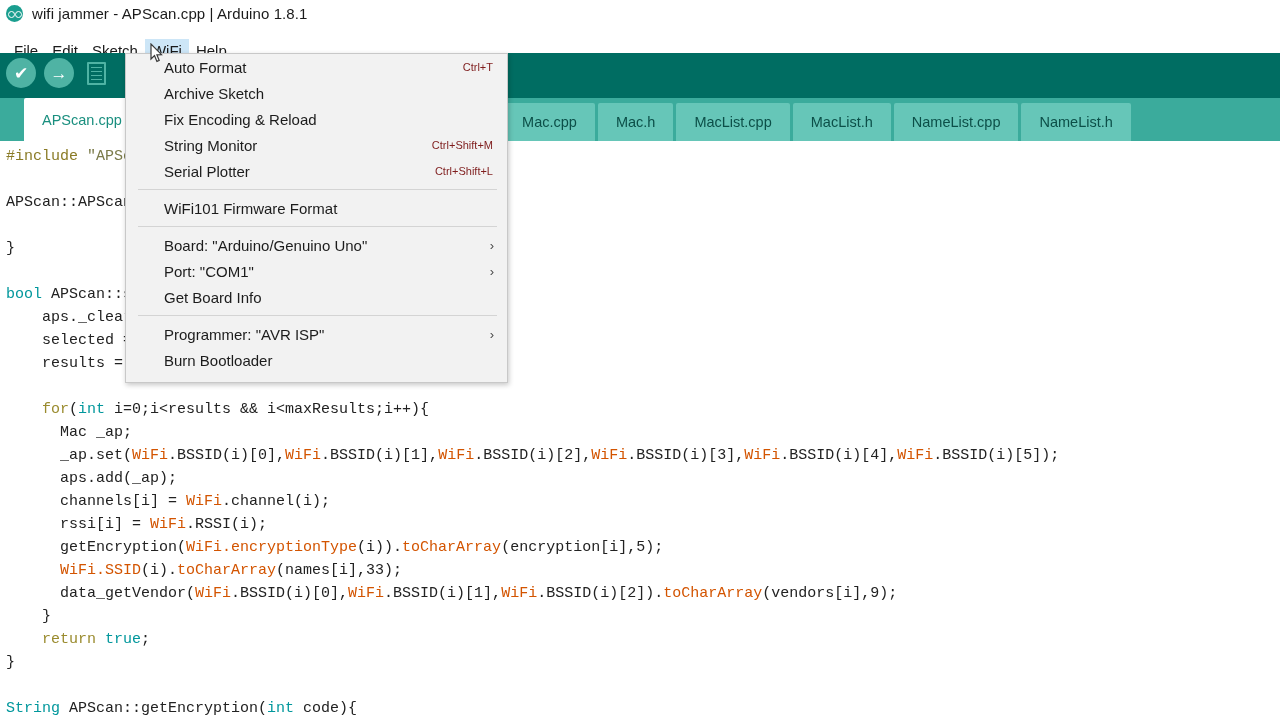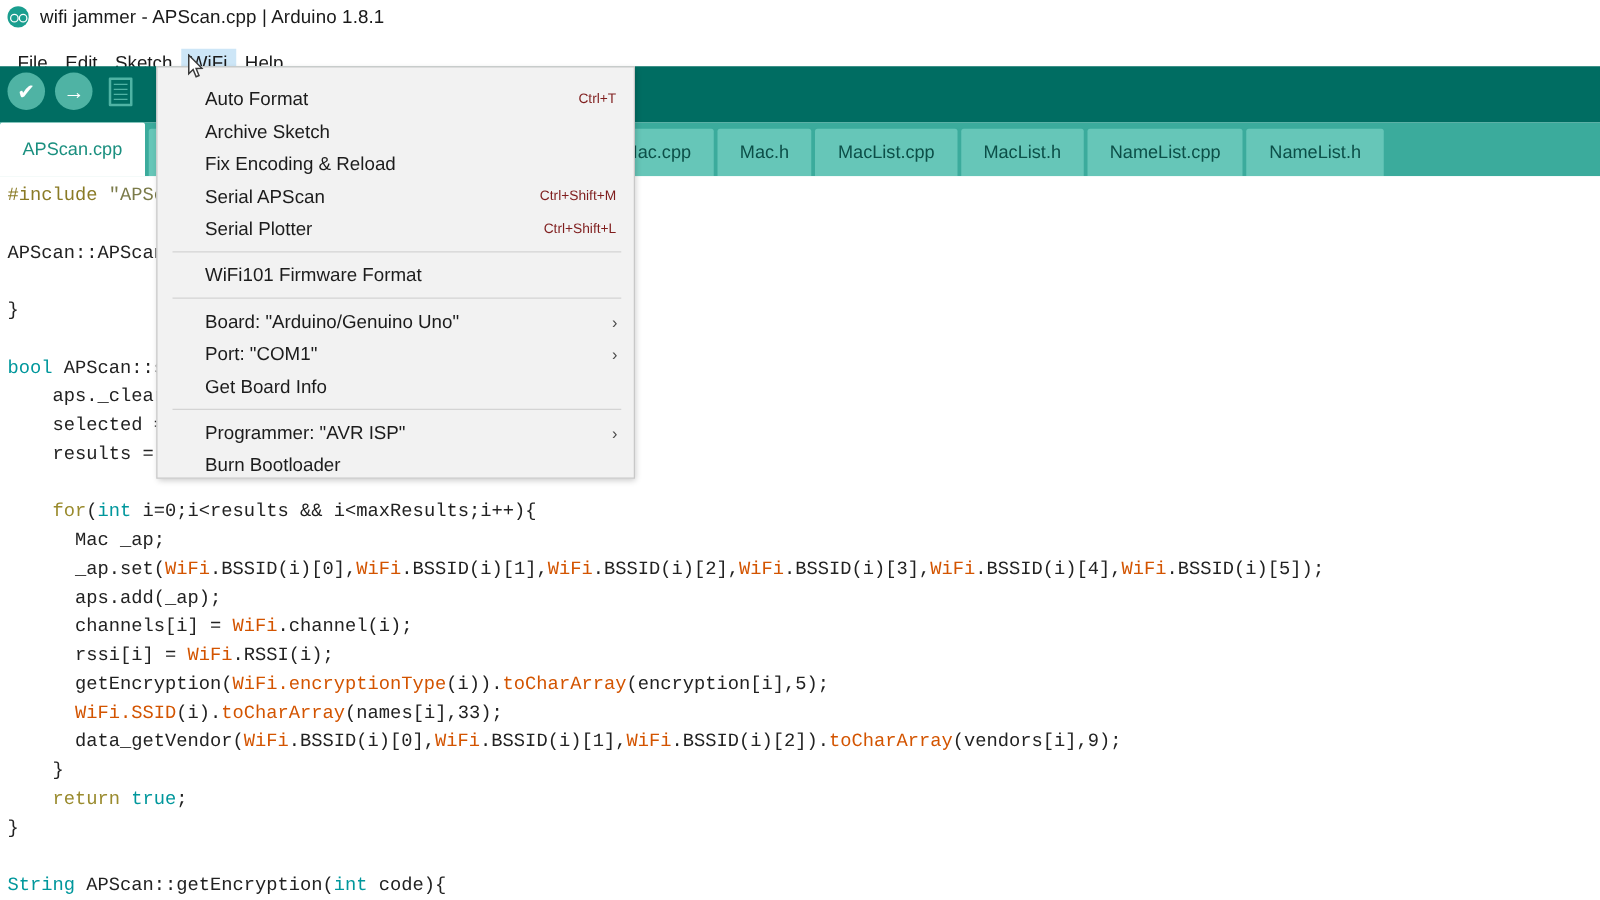--- a/index.html
+++ b/index.html
@@ -97,20 +97,21 @@
     display: flex; align-items: center; justify-content: center;
     padding: 0 18px;
     white-space: nowrap;
     border-radius: 2px 2px 0 0;
     flex: 0 0 auto;
   }
   .tab.active {
     background: #ffffff;
     color: #1a8f7f;
     height: 43px;
+    margin-left: 24px;
   }
 
   
   .editor {
     position: absolute; left: 0; top: 141px; width: 1280px; height: 579px;
     background: #ffffff;
     font-family: "Liberation Mono", "DejaVu Sans Mono", monospace;
     font-size: 15px;
     line-height: 23px;
     white-space: pre;
@@ -126,21 +127,21 @@
   .k-kw    { color: #9a8b2e; }        
   .k-plain { color: #222222; }
 
   
   .dropdown {
     position: absolute; left: 125px; top: 53px;
     width: 383px; height: 330px;
     background: #f2f2f2;
     border: 1px solid #c8c8c8;
     box-shadow: 1px 2px 5px rgba(0,0,0,0.22);
-    padding: 12px 0;
+    padding: 0 0;
     z-index: 50;
   }
   .dd-item {
     height: 26px;
     display: flex; align-items: center;
     padding: 0 12px 0 38px;
     font-size: 15px; color: #1c1c1c;
     position: relative;
     white-space: nowrap;
   }
@@ -217,21 +218,21 @@
         <span class="dd-label">Auto Format</span>
         <span class="dd-accel">Ctrl+T</span>
       </div>
       <div class="dd-item">
         <span class="dd-label">Archive Sketch</span>
       </div>
       <div class="dd-item">
         <span class="dd-label">Fix Encoding &amp; Reload</span>
       </div>
       <div class="dd-item">
-        <span class="dd-label">Serial APScan</span>
+        <span class="dd-label">String Monitor</span>
         <span class="dd-accel">Ctrl+Shift+M</span>
       </div>
       <div class="dd-item">
         <span class="dd-label">Serial Plotter</span>
         <span class="dd-accel">Ctrl+Shift+L</span>
       </div>
       <div class="dd-sep"></div>
       <div class="dd-item">
         <span class="dd-label">WiFi101 Firmware Format</span>
       </div>

